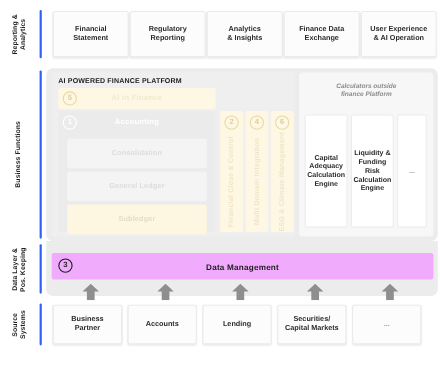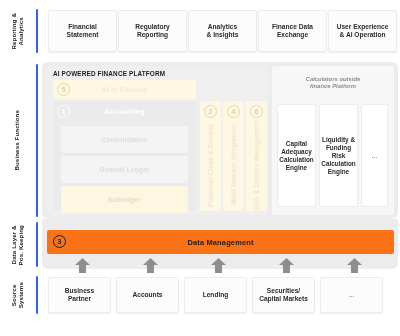--- a/index.html
+++ b/index.html
@@ -172,21 +172,21 @@
   
   .dm-shell{
     position:absolute;
     left:42px;top:219px;width:356px;height:50px;
     background:#ececec;
     border-radius:0 0 6px 6px;
   }
   .dm-bar{
     position:absolute;
     left:47px;top:230px;width:347px;height:24px;
-    background:#f97316;
+    background:#f0abfc;
     border-radius:2px;
     display:flex;align-items:center;justify-content:center;
     font-size:7.4px;font-weight:bold;letter-spacing:.2px;
     color:#1d1d1d;
   }
   .arrow{
     position:absolute;
     top:258px;width:17px;height:15px;
     color:#8e8e8e;
   }

